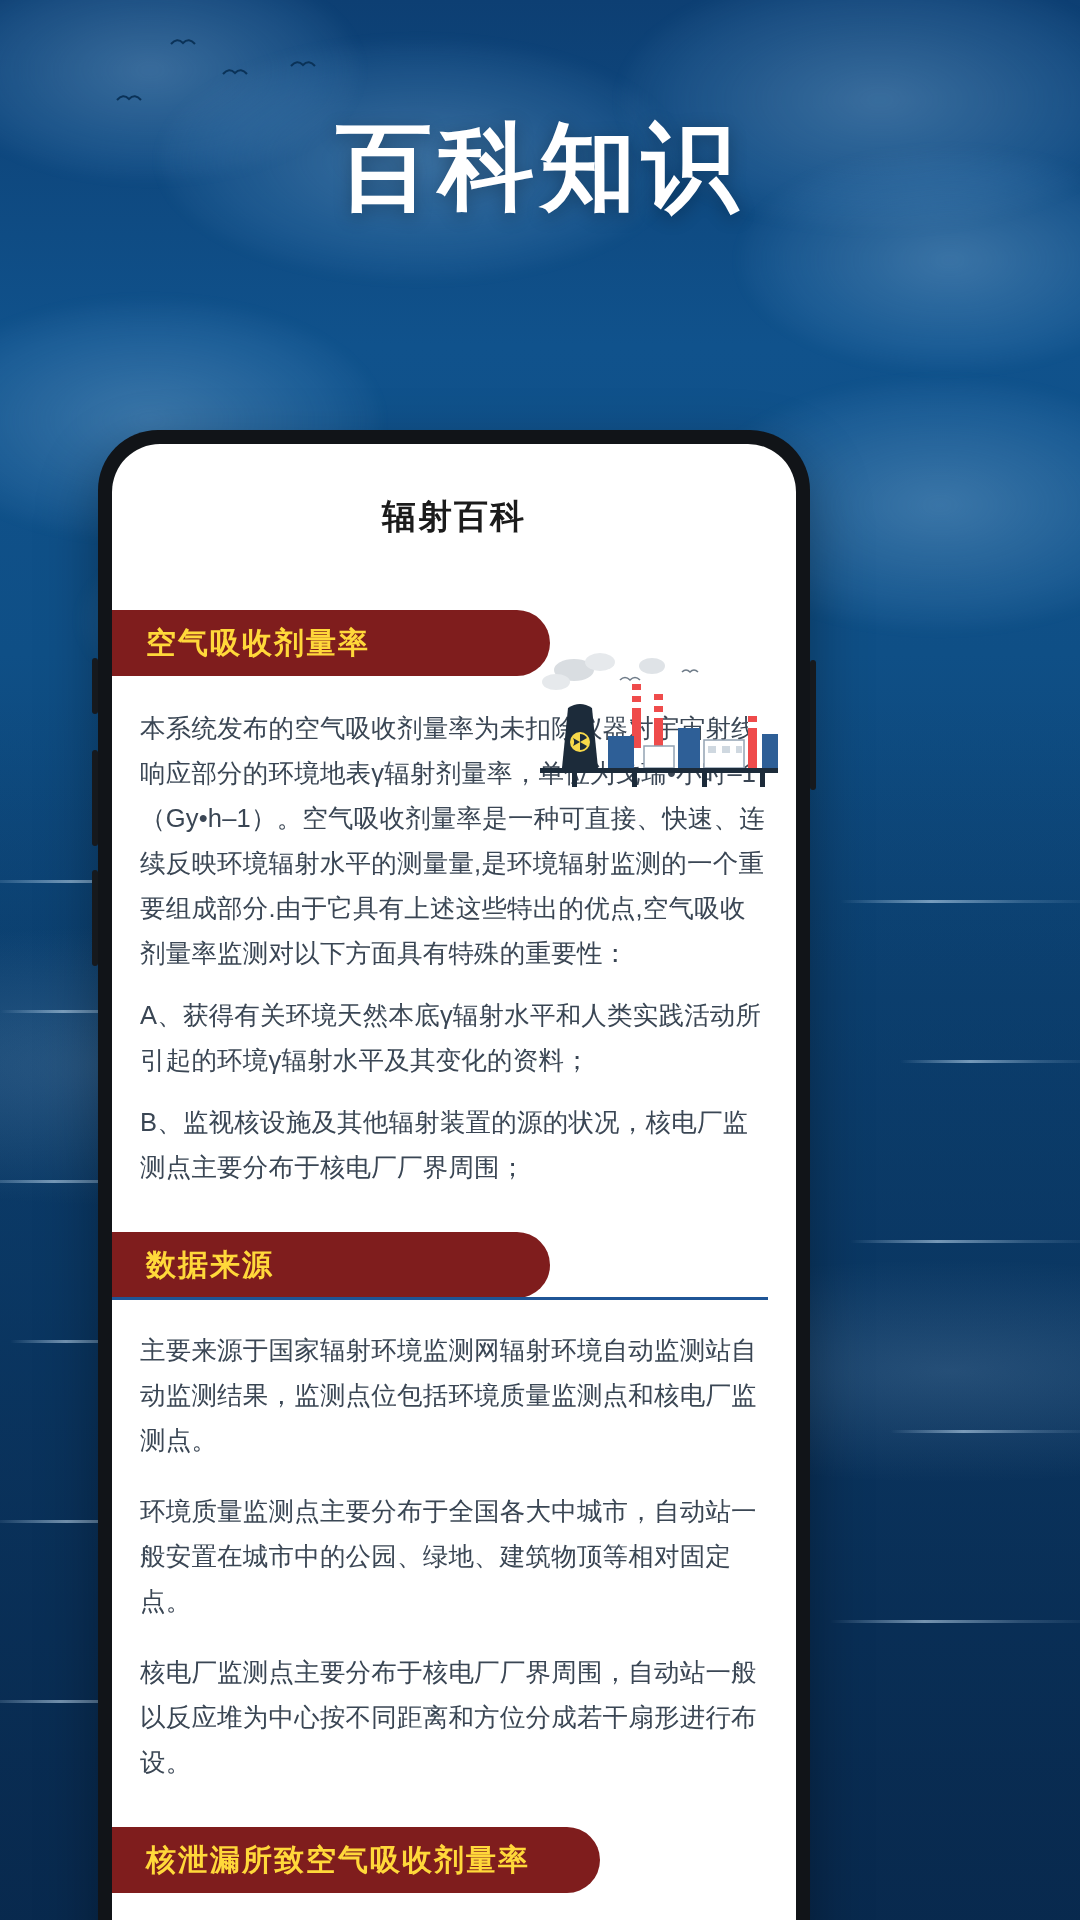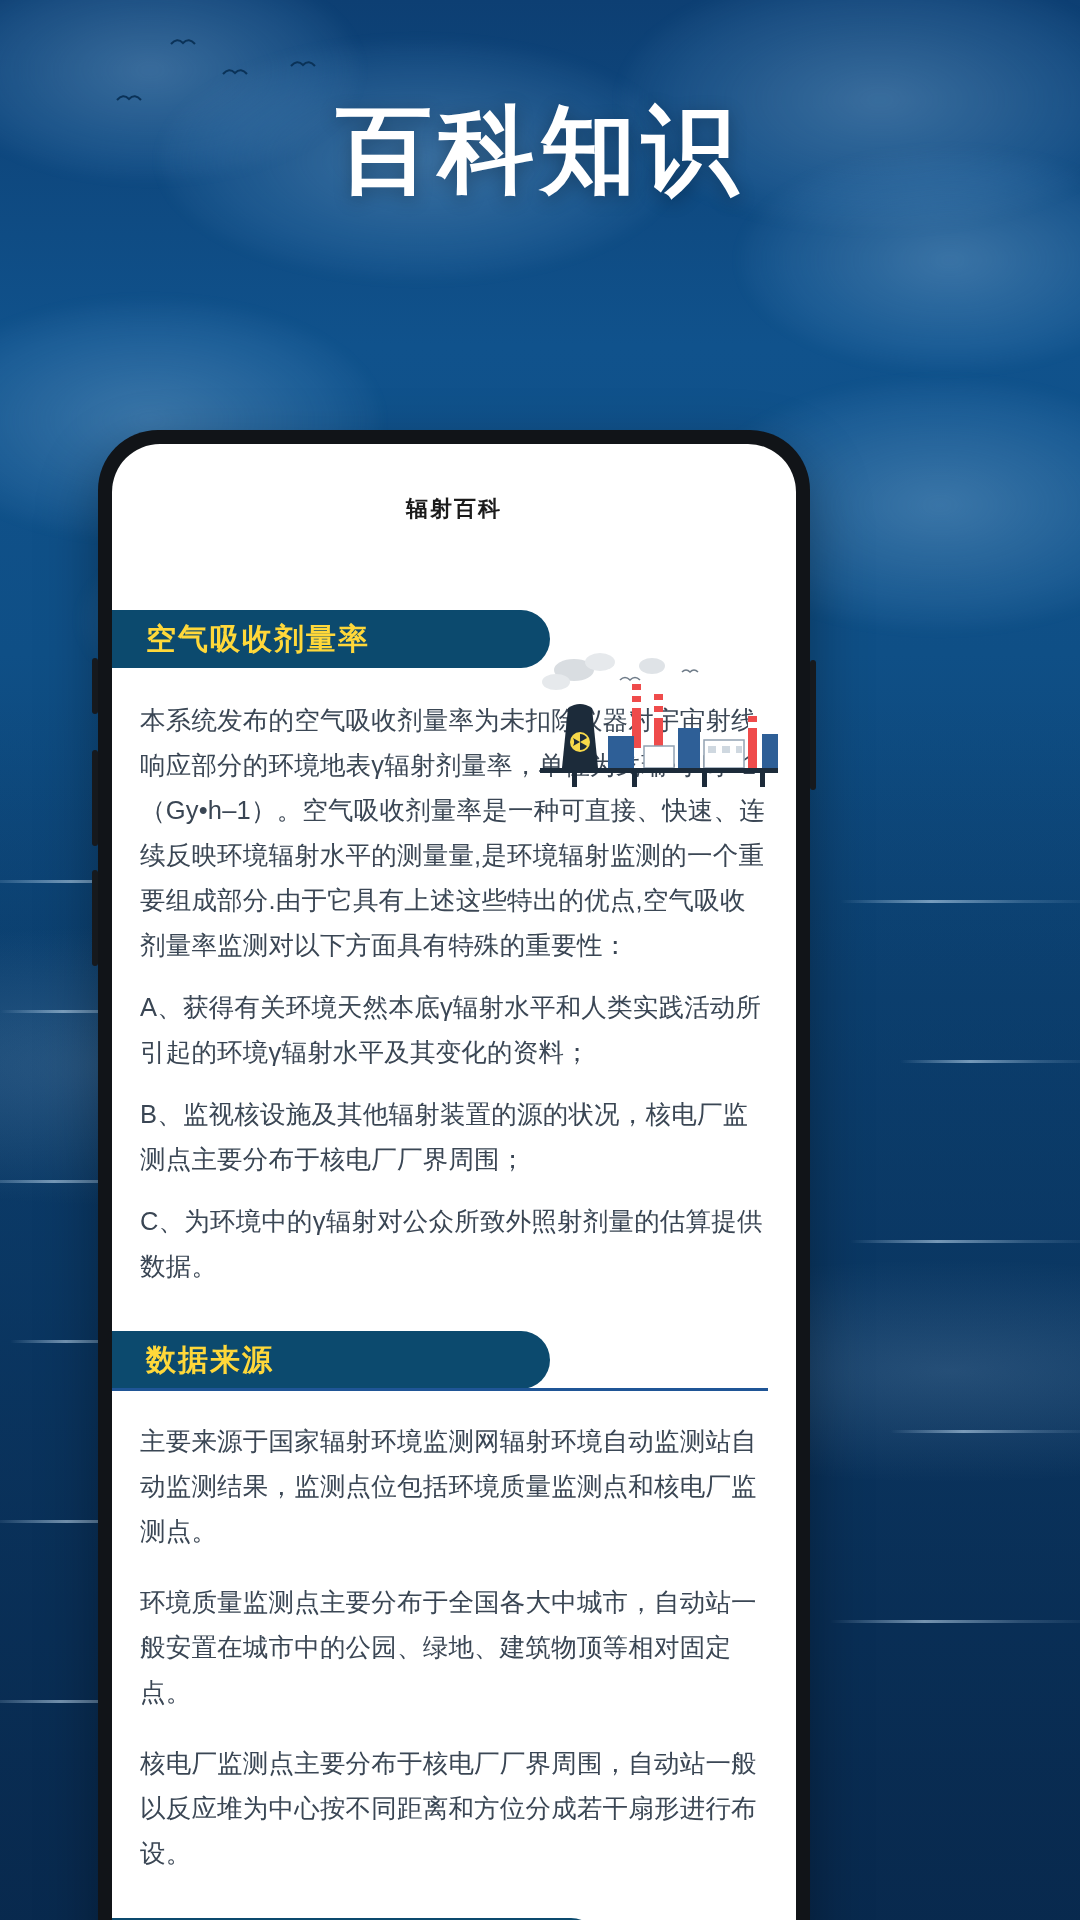--- a/index.html
+++ b/index.html
@@ -52,21 +52,21 @@
     height: 12px;
     pointer-events: none;
   }
   .bird svg { display: block; }
 
   
   .headline {
     position: absolute;
     left: 0;
     right: 0;
-    top: 87px;
+    top: 104px;
     text-align: center;
     color: #ffffff;
     font-size: 96px;
     font-weight: bold;
     letter-spacing: 6px;
     text-shadow: 0 4px 18px rgba(0,0,0,0.28);
   }
   .subhead {
     position: absolute;
     left: 0;
@@ -109,21 +109,21 @@
     width: 684px;
     height: 1516px;
     background: #ffffff;
     border-radius: 48px 48px 0 0;
     overflow: hidden;
   }
 
   .app-title {
     margin: 50px 0 0 0;
     text-align: center;
-    font-size: 22px;
+    font-size: 34px;
     font-weight: bold;
     color: #1b1b1b;
     letter-spacing: 2px;
   }
 
   
   .illus {
     position: absolute;
     right: 14px;
     top: 88px;
@@ -131,23 +131,23 @@
     height: 148px;
   }
 
   
   .section {
     position: relative;
     margin-top: 34px;
   }
   .banner {
     position: relative;
-    height: 58px;
+    height: 66px;
     width: 438px;
-    background: #0c4a6e;
+    background: #7f1d1d;
     border-radius: 0 60px 60px 0;
     display: flex;
     align-items: center;
     padding-left: 34px;
     box-sizing: border-box;
   }
   .banner-text {
     color: #ffd83a;
     font-size: 30px;
     font-weight: bold;
@@ -296,21 +296,20 @@
 
         <div class="section" style="margin-top:48px;">
           <div class="banner">
             <span class="banner-text">空气吸收剂量率</span>
           </div>
         </div>
         <div class="para-wrap para-block-top">
           <p class="para">本系统发布的空气吸收剂量率为未扣除仪器对宇宙射线响应部分的环境地表γ辐射剂量率，单位为戈瑞•小时–1（Gy•h–1）。空气吸收剂量率是一种可直接、快速、连续反映环境辐射水平的测量量,是环境辐射监测的一个重要组成部分.由于它具有上述这些特出的优点,空气吸收剂量率监测对以下方面具有特殊的重要性：</p>
           <p class="para tight">A、获得有关环境天然本底γ辐射水平和人类实践活动所引起的环境γ辐射水平及其变化的资料；</p>
           <p class="para tight">B、监视核设施及其他辐射装置的源的状况，核电厂监测点主要分布于核电厂厂界周围；</p>
-          <p class="para tight">C、为环境中的γ辐射对公众所致外照射剂量的估算提供数据。</p>
         </div>
 
         <div class="section" style="margin-top:42px;">
           <div class="banner">
             <span class="banner-text">数据来源</span>
           </div>
           <div class="banner-rule"></div>
         </div>
         <div class="para-wrap para-block-top">
           <p class="para">主要来源于国家辐射环境监测网辐射环境自动监测站自动监测结果，监测点位包括环境质量监测点和核电厂监测点。</p>

